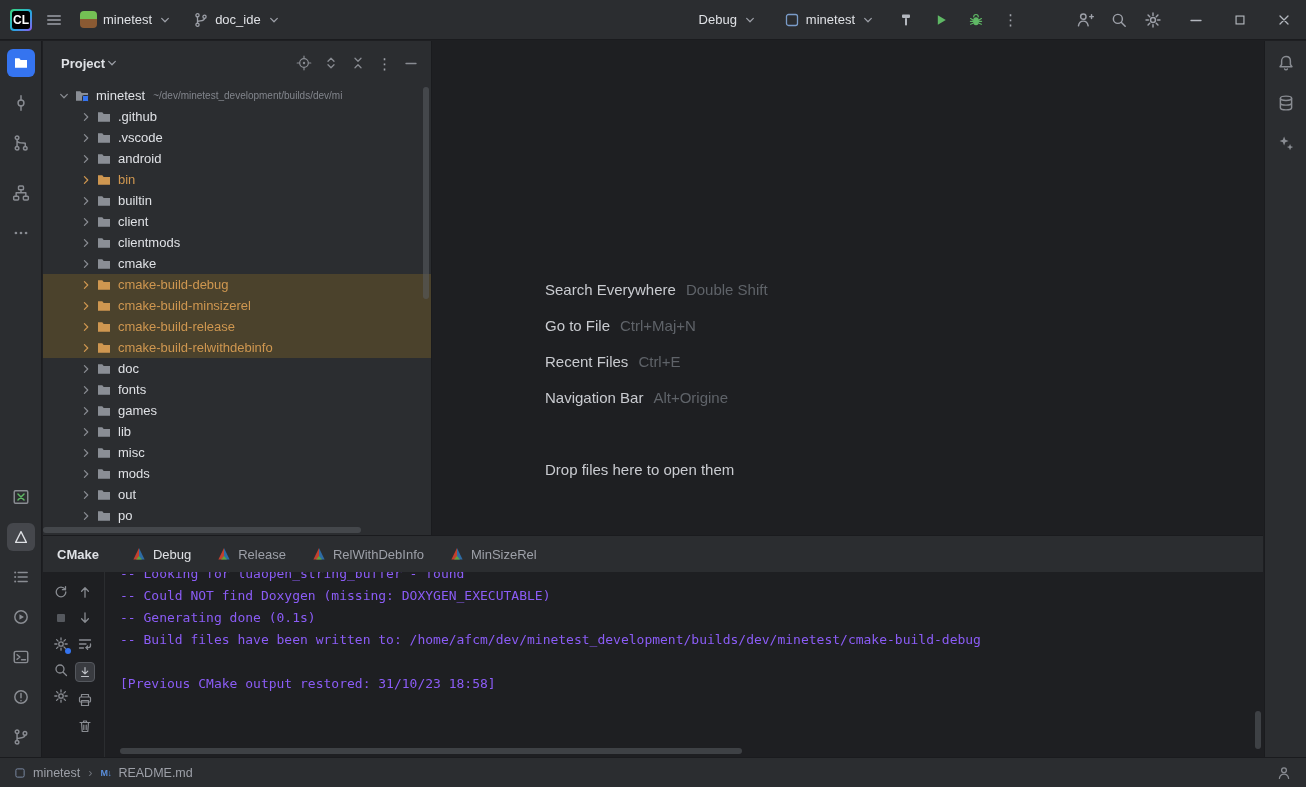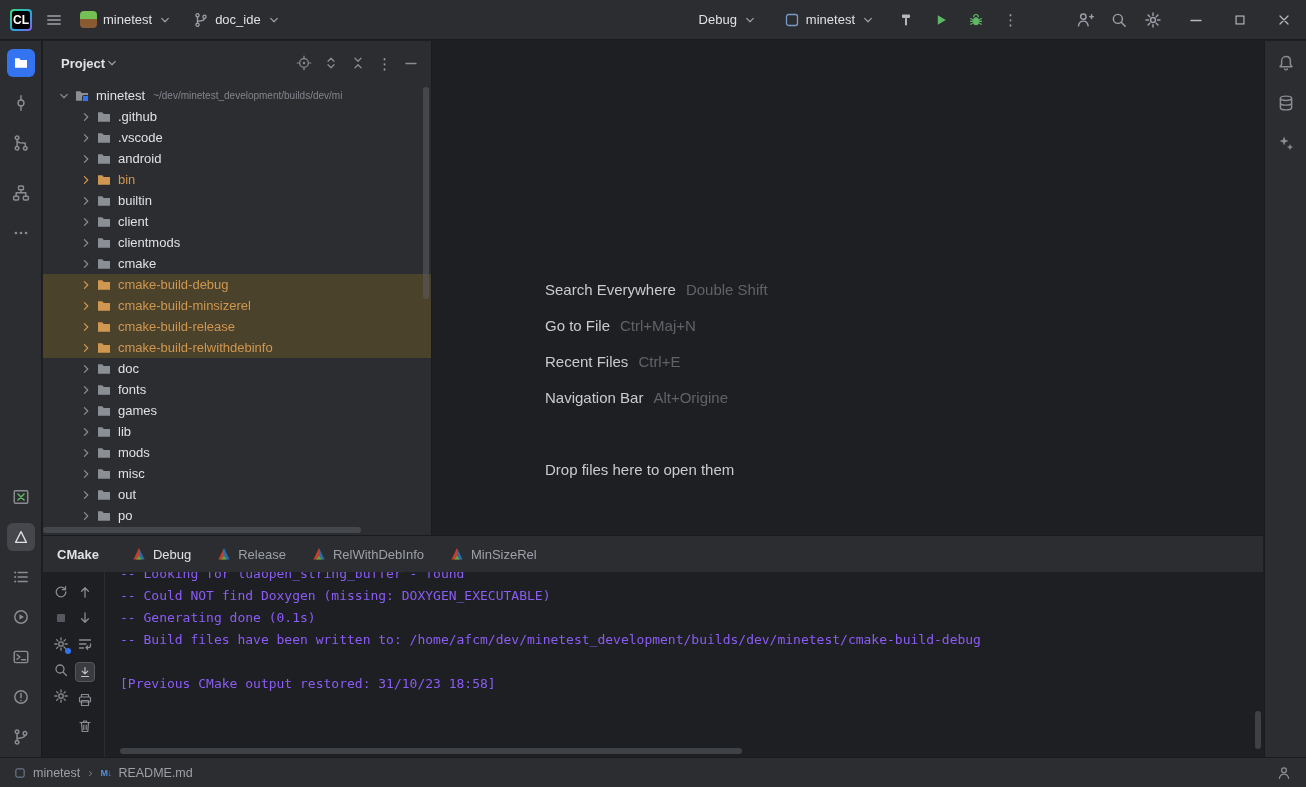--- a/index.html
+++ b/index.html
@@ -622,30 +622,30 @@
           </svg>
           <span class="tree-label">lib</span>
         </div>
         <div class="tree-row child">
           <svg class="ic sz14 chev">
             <use href="#i-chev-right"></use>
           </svg>
           <svg class="ic sz16 folder-ic">
             <use href="#i-folder"></use>
           </svg>
+          <span class="tree-label">misc</span>
+        </div>
+        <div class="tree-row child">
+          <svg class="ic sz14 chev">
+            <use href="#i-chev-right"></use>
+          </svg>
+          <svg class="ic sz16 folder-ic">
+            <use href="#i-folder"></use>
+          </svg>
           <span class="tree-label">mods</span>
-        </div>
-        <div class="tree-row child">
-          <svg class="ic sz14 chev">
-            <use href="#i-chev-right"></use>
-          </svg>
-          <svg class="ic sz16 folder-ic">
-            <use href="#i-folder"></use>
-          </svg>
-          <span class="tree-label">misc</span>
         </div>
         <div class="tree-row child">
           <svg class="ic sz14 chev">
             <use href="#i-chev-right"></use>
           </svg>
           <svg class="ic sz16 folder-ic">
             <use href="#i-folder"></use>
           </svg>
           <span class="tree-label">out</span>
         </div>

